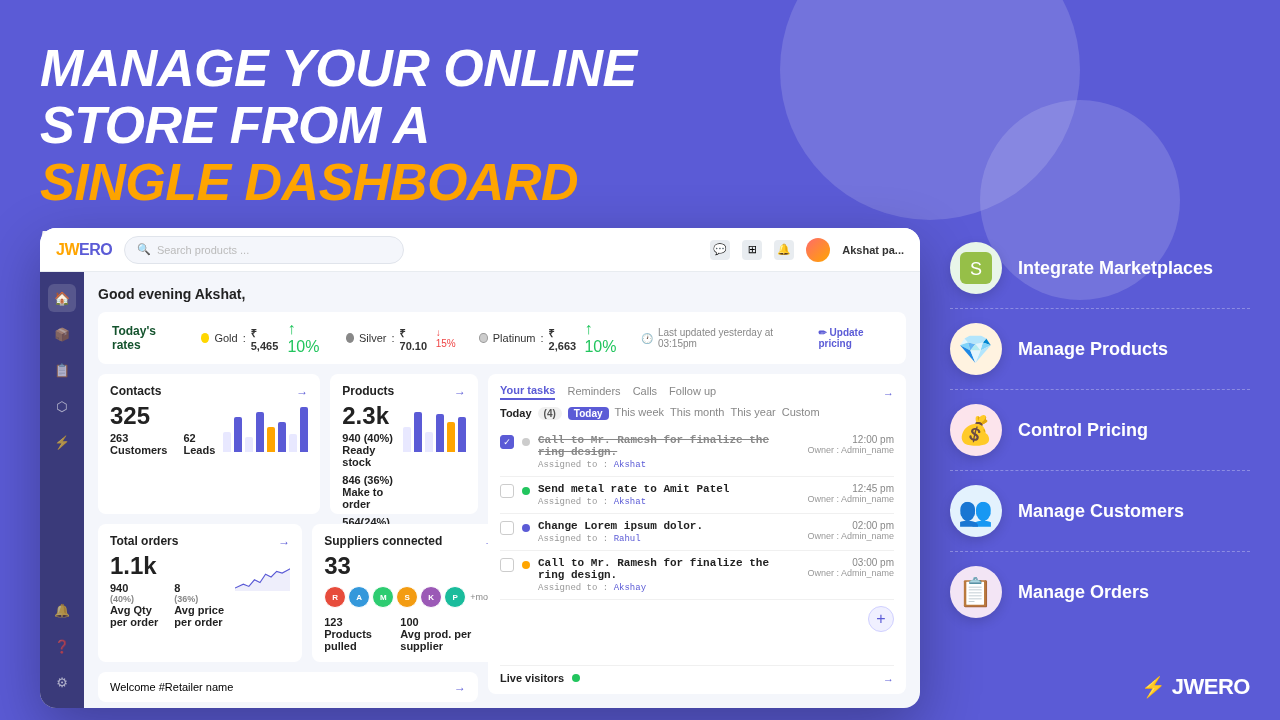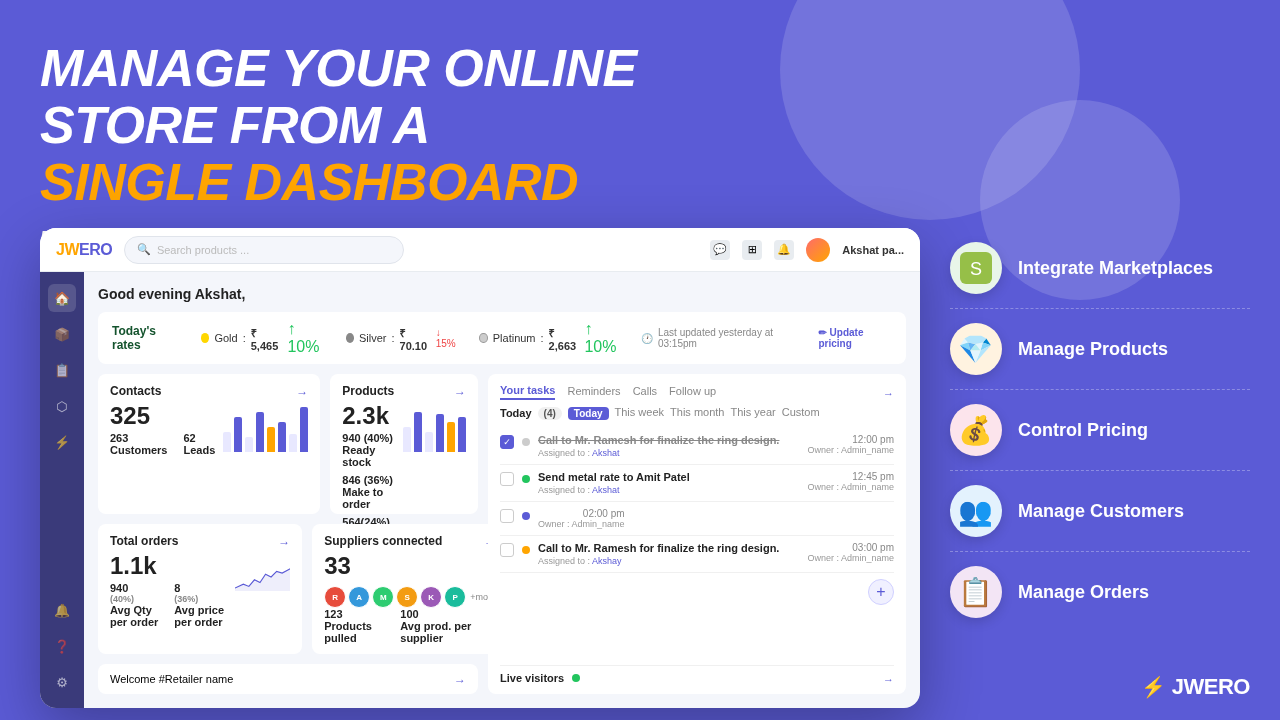--- a/index.html
+++ b/index.html
@@ -345,21 +345,21 @@
     }
     .task-check {
       width: 14px; height: 14px;
       border: 1.5px solid #ccc;
       border-radius: 3px;
       flex-shrink: 0;
       margin-top: 1px;
       display: flex; align-items: center; justify-content: center;
     }
     .task-check.done { background: #5B5BD6; border-color: #5B5BD6; color: #fff; font-size: 9px; }
-    .task-content { flex: 1; }
+    .task-content { flex: 1; font-family: Liberation Mono, monospace; }
     .task-title { font-size: 11px; color: #222; font-weight: 600; margin-bottom: 2px; }
     .task-title.done { text-decoration: line-through; color: #888; }
     .task-meta { font-size: 9px; color: #999; }
     .task-meta .assigned-name { color: #5B5BD6; }
     .task-time { font-size: 10px; color: #888; white-space: nowrap; }
     .task-owner { font-size: 9px; color: #999; white-space: nowrap; }
     .task-dot { width: 8px; height: 8px; border-radius: 50%; flex-shrink: 0; margin-top: 4px; }
     .task-dot.green { background: #22c55e; }
     .task-dot.blue { background: #5B5BD6; }
     .task-dot.orange { background: #FFA500; }
@@ -639,21 +639,21 @@
               <div class="widget-number">33</div>
               <div class="supplier-avatars">
                 <div class="sup-avatar" style="background:#e74c3c;">R</div>
                 <div class="sup-avatar" style="background:#3498db;">A</div>
                 <div class="sup-avatar" style="background:#2ecc71;">M</div>
                 <div class="sup-avatar" style="background:#f39c12;">S</div>
                 <div class="sup-avatar" style="background:#9b59b6;">K</div>
                 <div class="sup-avatar" style="background:#1abc9c;">P</div>
                 <div style="font-size:9px; color:#888; align-self:center; margin-left:2px;">+more</div>
               </div>
-              <div style="display:flex; gap:8px; margin-top:0;">
+              <div style="display:flex; gap:8px; margin-top:8px;">
                 <div class="widget-sub">
                   <span>123</span>
                   <span>Products pulled</span>
                 </div>
                 <div class="widget-sub">
                   <span>100</span>
                   <span>Avg prod. per supplier</span>
                 </div>
               </div>
             </div>
@@ -713,20 +713,26 @@
             </div>
             <div style="text-align:right;">
               <div class="task-time">12:45 pm</div>
               <div class="task-owner">Owner : Admin_name</div>
             </div>
           </div>
 
           <div class="task-item">
             <div class="task-check"></div>
             <div class="task-dot blue"></div>
+            <div class="task-content">
+              <div class="task-title">Change Lorem ipsum dolor.</div>
+              <div class="task-meta">
+                Assigned to : <span class="assigned-name">Rahul</span>
+              </div>
+            </div>
             <div style="text-align:right;">
               <div class="task-time">02:00 pm</div>
               <div class="task-owner">Owner : Admin_name</div>
             </div>
           </div>
 
           <div class="task-item">
             <div class="task-check"></div>
             <div class="task-dot orange"></div>
             <div class="task-content">

